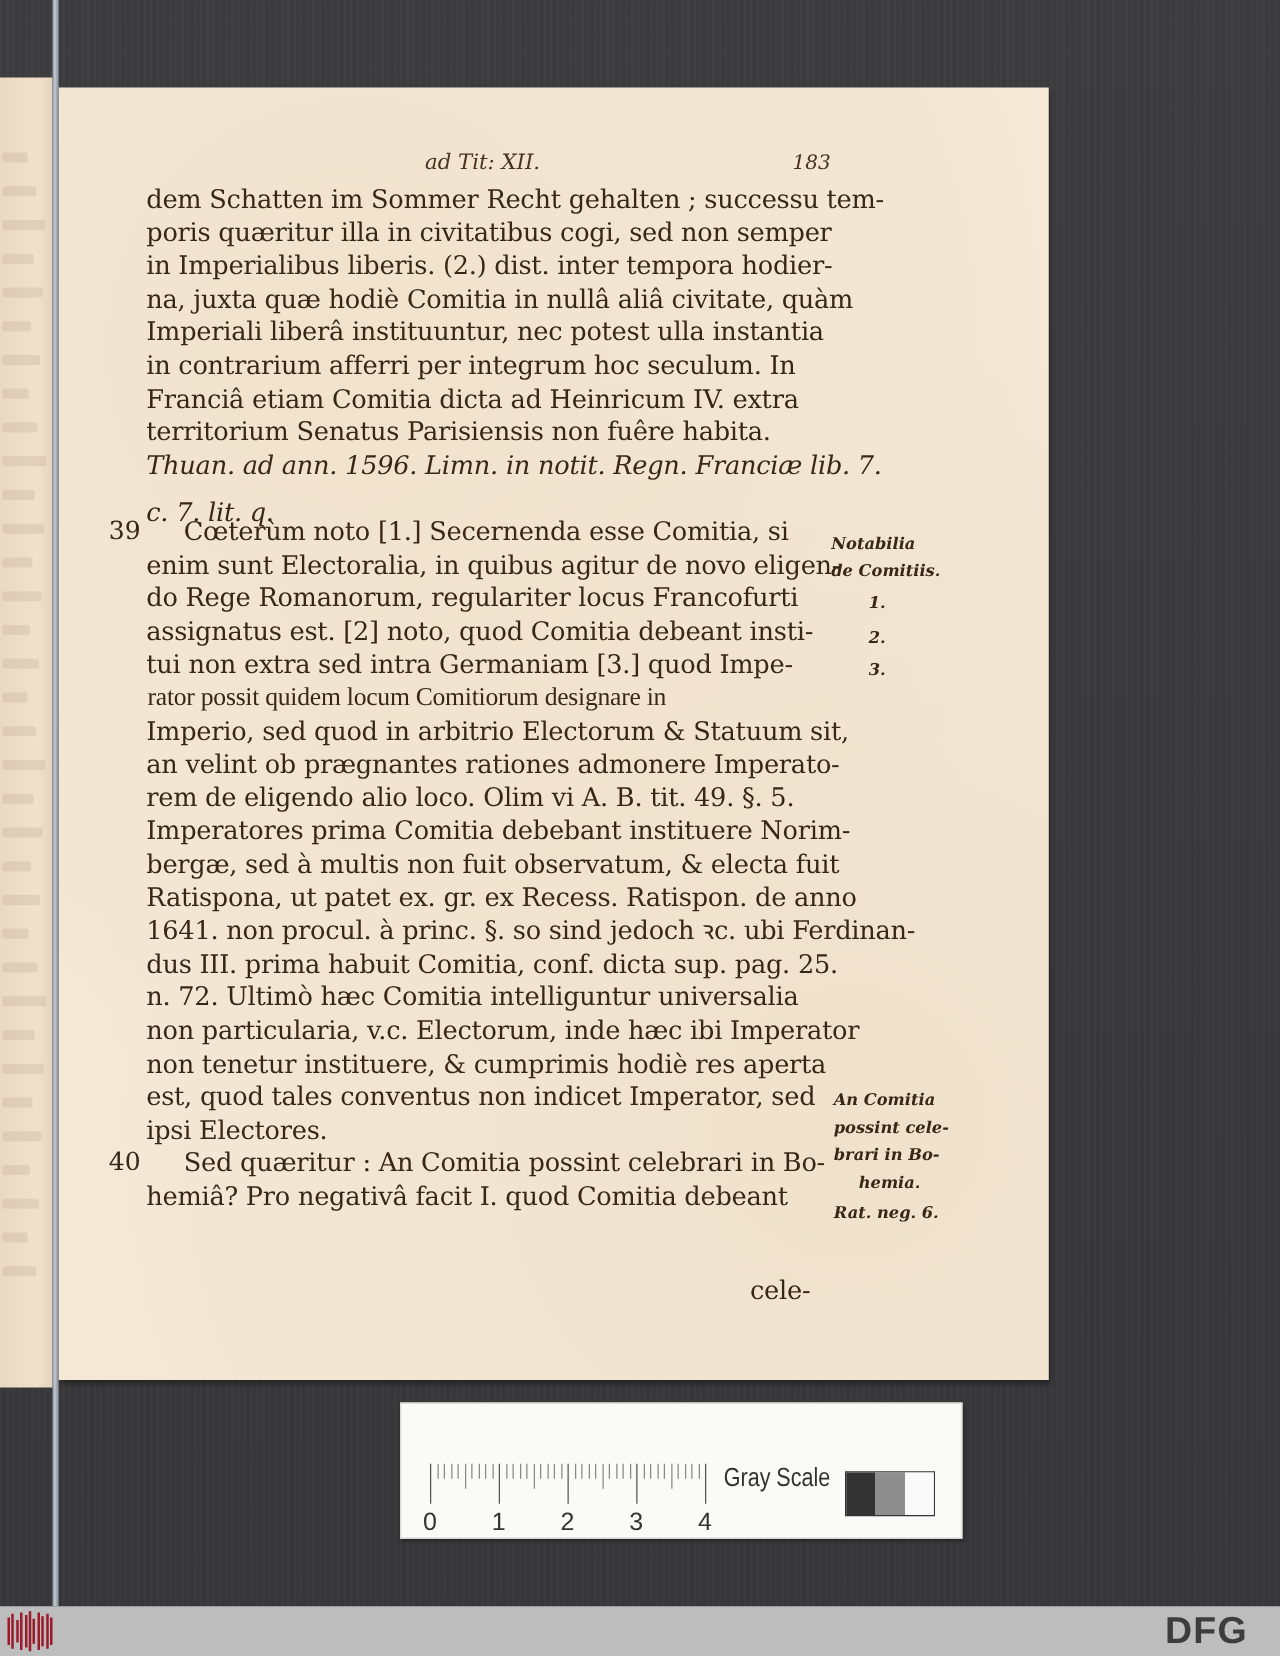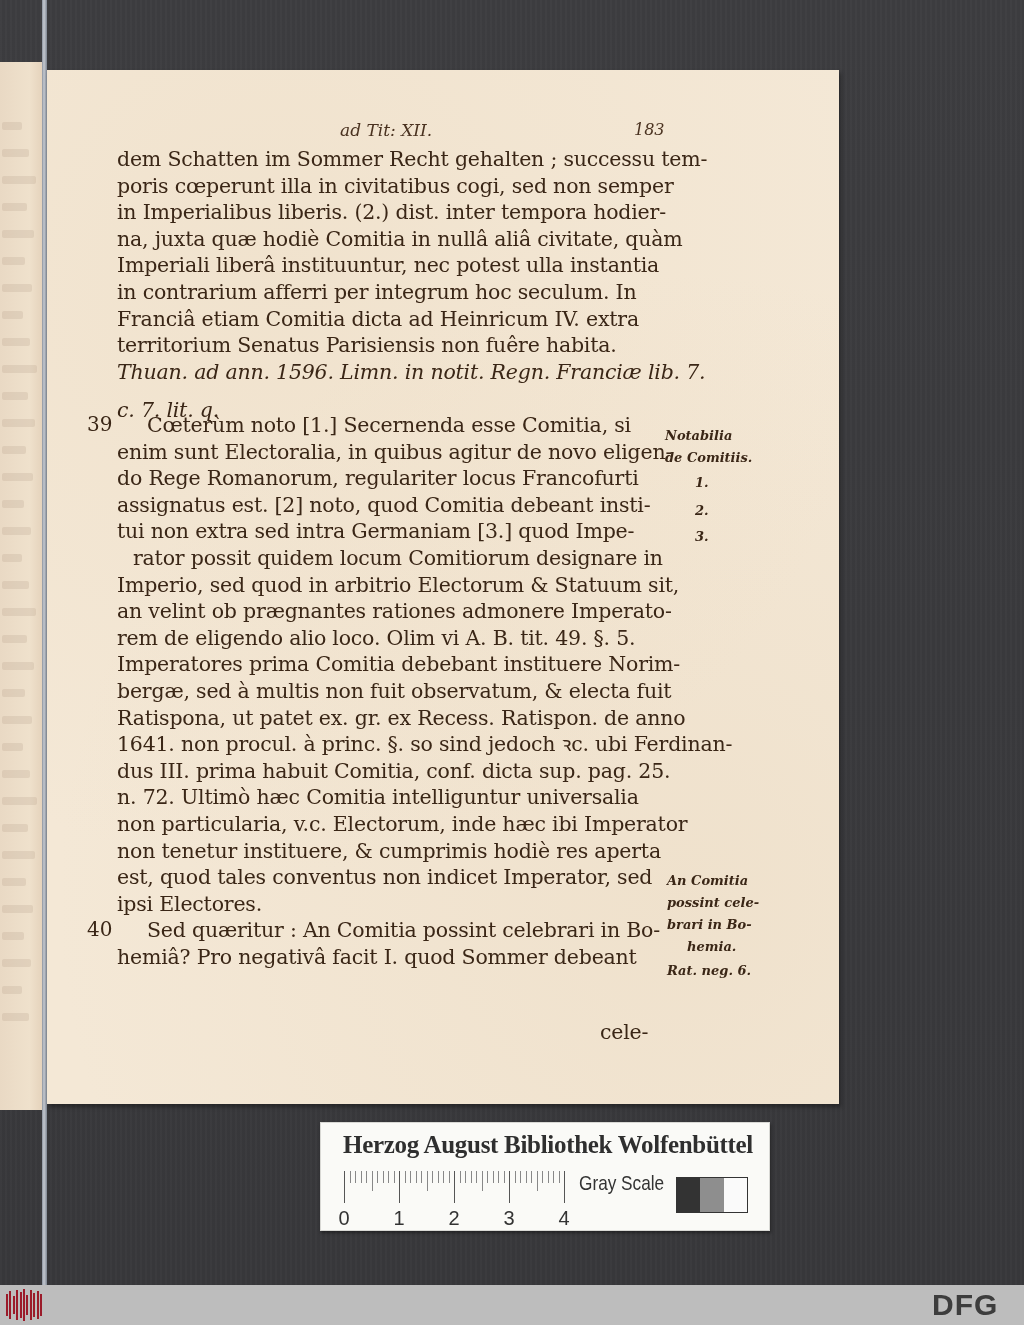--- a/index.html
+++ b/index.html
@@ -144,50 +144,50 @@
     <div class="ghost" style="top: 951px; width: 27px;"></div>
   </div>
 <div class="gutter-line"></div>
 
 <div class="page">
   <div class="running-head text">ad Tit: XII.</div>
   <div class="page-number text">183</div>
 
   <div class="body-lines" id="bodyLines">
       <div class="line" style="top: 0px; left: 0px;">dem Schatten im Sommer Recht gehalten ; successu tem-</div>
-      <div class="line" style="top: 26.6px; left: 0px;">poris cœperunt illa in civitatibus cogi, sed non semper</div>
+      <div class="line" style="top: 26.6px; left: 0px;">poris quæritur illa in civitatibus cogi, sed non semper</div>
       <div class="line" style="top: 53.2px; left: 0px;">in Imperialibus liberis. (2.) dist. inter tempora hodier-</div>
       <div class="line" style="top: 79.8px; left: 0px;">na, juxta quæ hodiè Comitia in nullâ aliâ civitate, quàm</div>
       <div class="line" style="top: 106.4px; left: 0px;">Imperiali liberâ instituuntur, nec potest ulla instantia</div>
       <div class="line" style="top: 133px; left: 0px;">in contrarium afferri per integrum hoc seculum.   In</div>
       <div class="line" style="top: 159.6px; left: 0px;">Franciâ etiam Comitia dicta ad Heinricum IV. extra</div>
       <div class="line" style="top: 186.2px; left: 0px;">territorium Senatus Parisiensis non fuêre habita.</div>
       <div class="line" style="top: 212.8px; left: 0px; font-style: italic;">Thuan. ad ann. 1596. Limn. in notit. Regn. Franciæ lib. 7.</div>
       <div class="line" style="top: 251px; left: 0px; font-style: italic;">c. 7. lit. q.</div>
       <div class="line" style="top: 266px; left: 30px;">Cœterùm noto [1.] Secernenda esse Comitia, si</div>
       <div class="line" style="top: 292.6px; left: 0px;">enim sunt Electoralia, in quibus agitur de novo eligen-</div>
       <div class="line" style="top: 319.2px; left: 0px;">do Rege Romanorum, regulariter locus Francofurti</div>
       <div class="line" style="top: 345.8px; left: 0px; text-align: center;">assignatus est. [2] noto, quod Comitia debeant insti-</div>
       <div class="line" style="top: 372.4px; left: 0px;">tui non extra sed intra Germaniam [3.] quod Impe-</div>
-      <div class="line" style="top: 399px; left: 16px;">rator possit quidem locum Comitiorum designare in</div>
+      <div class="line" style="top: 399px; left: 1px; font-family: Liberation Serif, serif;">rator possit quidem locum Comitiorum designare in</div>
       <div class="line" style="top: 425.6px; left: 0px;">Imperio, sed quod in arbitrio Electorum &amp; Statuum sit,</div>
       <div class="line" style="top: 452.2px; left: 0px;">an velint ob prægnantes rationes admonere Imperato-</div>
       <div class="line" style="top: 478.8px; left: 0px;">rem de eligendo alio loco.  Olim vi A. B. tit. 49. §. 5.</div>
       <div class="line" style="top: 505.4px; left: 0px;">Imperatores prima Comitia debebant instituere Norim-</div>
       <div class="line" style="top: 532px; left: 0px;">bergæ, sed à multis non fuit observatum, &amp; electa fuit</div>
       <div class="line" style="top: 558.6px; left: 0px;">Ratispona, ut patet ex. gr. ex Recess. Ratispon. de anno</div>
       <div class="line" style="top: 585.2px; left: 0px;">1641. non procul. à princ. §. so sind jedoch ꝛc. ubi Ferdinan-</div>
       <div class="line" style="top: 611.8px; left: 0px;">dus III. prima habuit Comitia, conf. dicta sup. pag. 25.</div>
       <div class="line" style="top: 638.4px; left: 0px;">n. 72. Ultimò hæc Comitia intelliguntur universalia</div>
       <div class="line" style="top: 665px; left: 0px;">non particularia, v.c. Electorum, inde hæc ibi Imperator</div>
       <div class="line" style="top: 691.6px; left: 0px;">non tenetur instituere, &amp; cumprimis hodiè res aperta</div>
       <div class="line" style="top: 718.2px; left: 0px;">est, quod tales conventus non indicet Imperator, sed</div>
       <div class="line" style="top: 744.8px; left: 0px;">ipsi Electores.</div>
       <div class="line" style="top: 771.4px; left: 30px;">Sed quæritur : An Comitia possint celebrari in Bo-</div>
-      <div class="line" style="top: 798px; left: 0px;">hemiâ? Pro negativâ facit I. quod Sommer debeant</div>
+      <div class="line" style="top: 798px; left: 0px;">hemiâ? Pro negativâ facit I. quod Comitia debeant</div>
       <div class="line" style="top: 824.6px; left: 483px; margin-top: 48px;">cele-</div>
     </div>
   <div id="paraNums">
       <div class="para-num text" style="left: 40px; top: 342px;">39</div>
       <div class="para-num text" style="left: 40px; top: 847.4px;">40</div>
     </div>
   <div id="marginNotes">
       <div class="margin-note" style="top: 355px; left: 618px;">Notabilia</div>
       <div class="margin-note" style="top: 377px; left: 618px;">de Comitiis.</div>
       <div class="margin-note" style="top: 402px; left: 648px;">1.</div>
@@ -195,21 +195,20 @@
       <div class="margin-note" style="top: 456px; left: 648px;">3.</div>
       <div class="margin-note" style="top: 800px; left: 620px;">An Comitia</div>
       <div class="margin-note" style="top: 822px; left: 620px;">possint cele-</div>
       <div class="margin-note" style="top: 844px; left: 620px;">brari in Bo-</div>
       <div class="margin-note" style="top: 866px; left: 640px;">hemia.</div>
       <div class="margin-note" style="top: 890px; left: 620px;">Rat. neg. 6.</div>
     </div>
 </div>
 
 <div class="colorbar">
-  <div class="lib-name">Herzog August Bibliothek Wolfenbüttel</div>
   <div class="ruler" id="ruler">
       <div class="tick" style="left: 0px; height: 32px;"></div>
       <div class="tick" style="left: 5.5px; height: 12px; background: rgb(136, 136, 136);"></div>
       <div class="tick" style="left: 11px; height: 12px; background: rgb(136, 136, 136);"></div>
       <div class="tick" style="left: 16.5px; height: 12px; background: rgb(136, 136, 136);"></div>
       <div class="tick" style="left: 22px; height: 12px; background: rgb(136, 136, 136);"></div>
       <div class="tick" style="left: 27.5px; height: 20px; background: rgb(136, 136, 136);"></div>
       <div class="tick" style="left: 33px; height: 12px; background: rgb(136, 136, 136);"></div>
       <div class="tick" style="left: 38.5px; height: 12px; background: rgb(136, 136, 136);"></div>
       <div class="tick" style="left: 44px; height: 12px; background: rgb(136, 136, 136);"></div>

